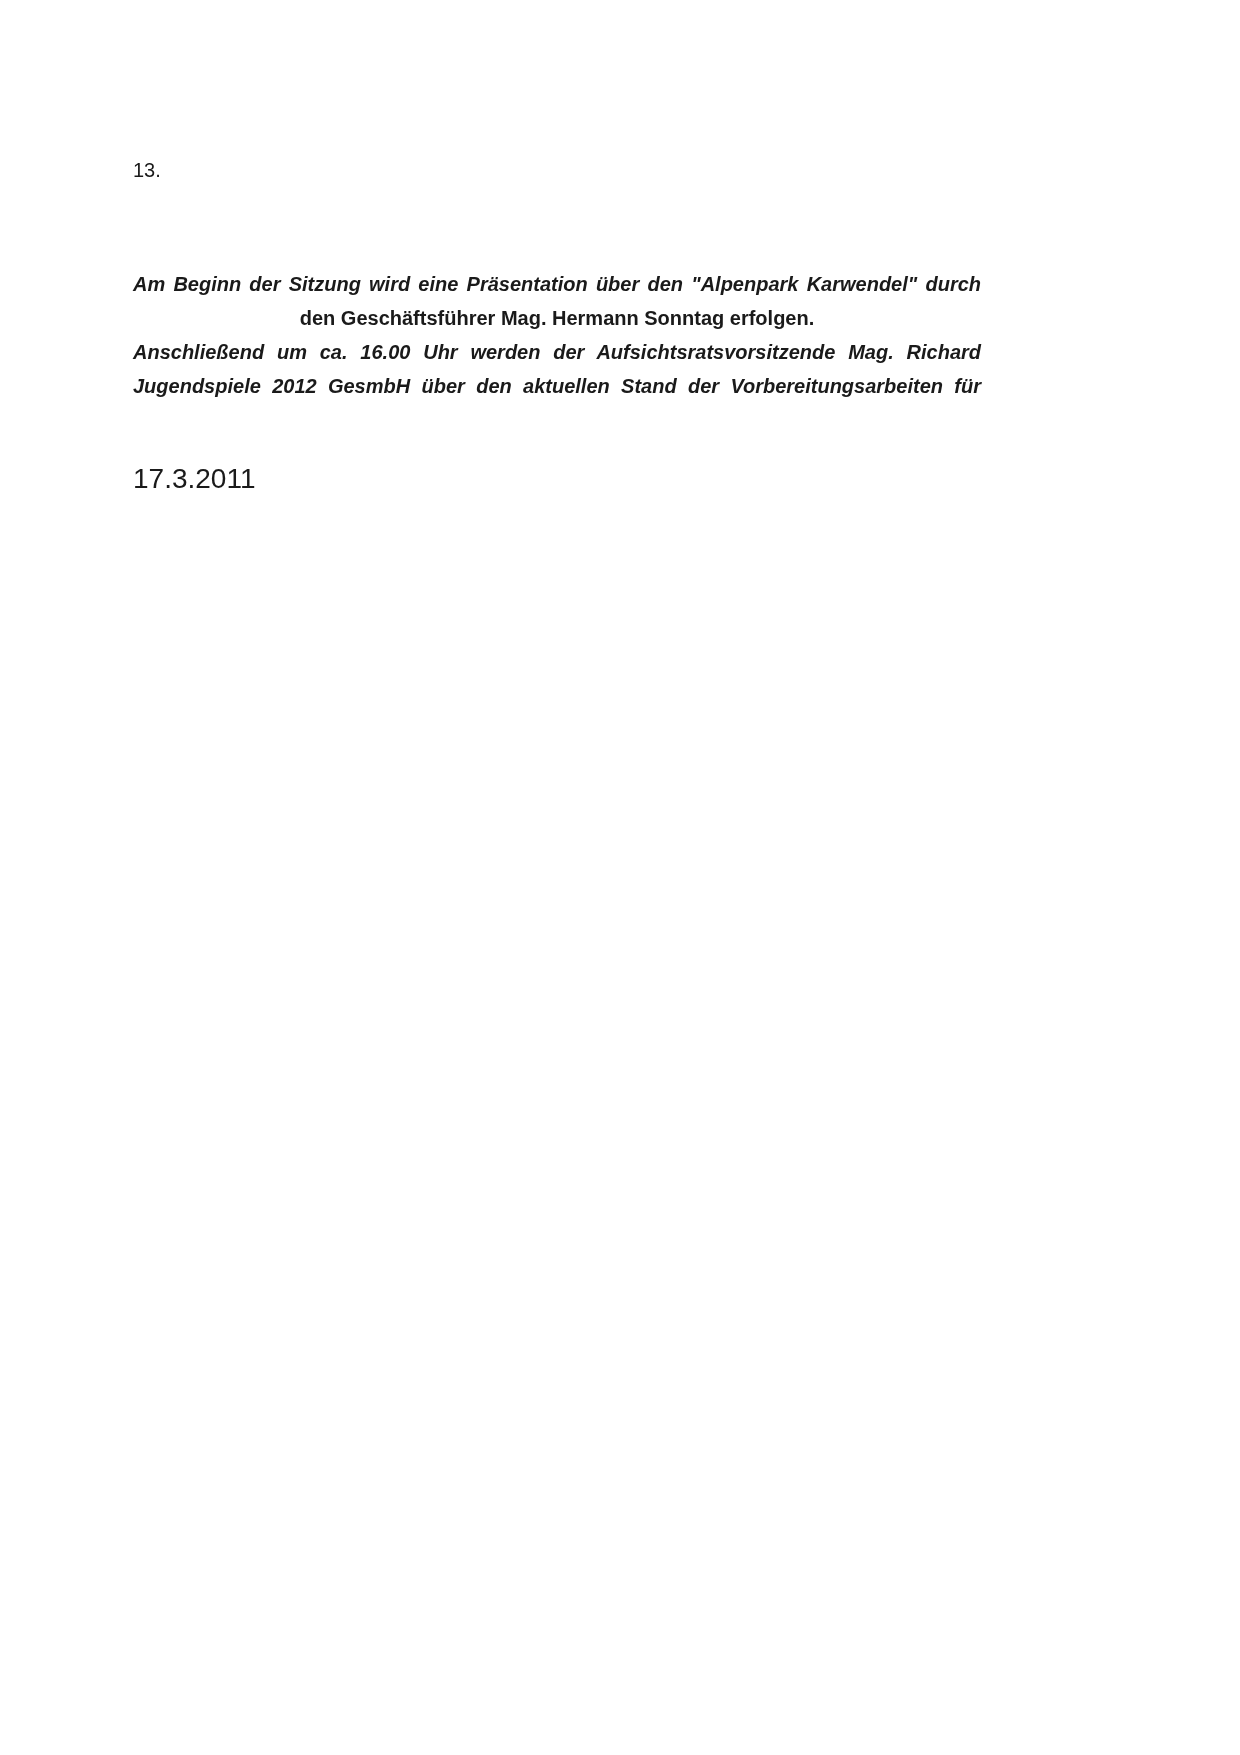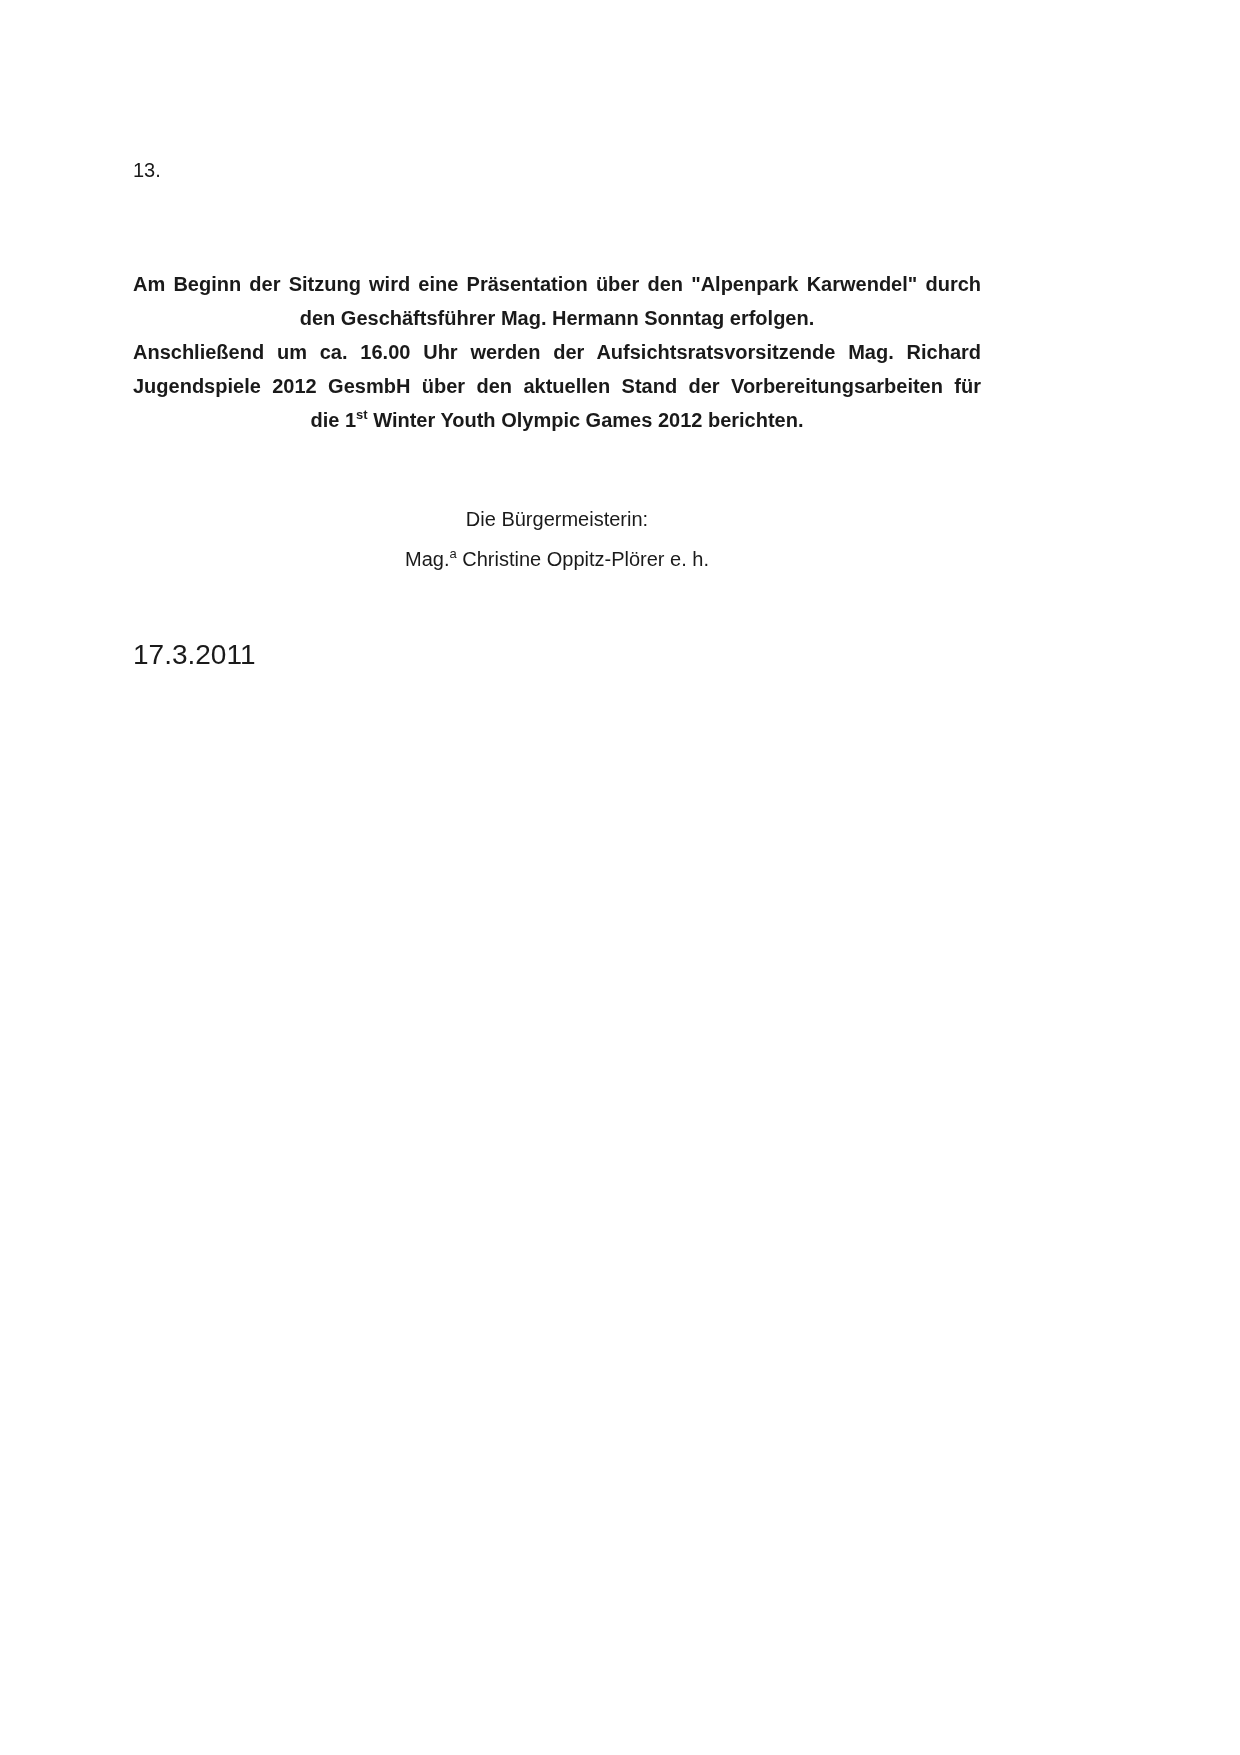--- a/index.html
+++ b/index.html
@@ -36,20 +36,21 @@
   .bold-block {
     margin-top: 84px;
     font-weight: 700;
     font-size: 20px;
     line-height: 34px;
   }
   .jline {
     text-align: justify;
     text-align-last: justify;
     text-justify: inter-word;
+    font-style: italic;
   }
   .lline {
     text-align: center;
   }
   sup {
     font-size: 13px;
     line-height: 0;
     vertical-align: super;
     font-weight: inherit;
   }
@@ -75,24 +76,19 @@
 
     <div class="heading">
       <span class="h-num">13.</span>
     </div>
 
     <div class="bold-block">
       <div class="jline">Am Beginn der Sitzung wird eine Präsentation über den "Alpenpark Karwendel" durch</div>
       <div class="lline">den Geschäftsführer Mag. Hermann Sonntag erfolgen.</div>
       <div class="jline">Anschließend um ca. 16.00 Uhr werden der Aufsichtsratsvorsitzende Mag. Richard</div>
       <div class="jline">Jugendspiele 2012 GesmbH über den aktuellen Stand der Vorbereitungsarbeiten für</div>
-      <div class="lline"><span>die 1</span><sup>st</sup><span> Winter Youth Olympic Games 2012 berichten.</span></div>
     </div>
 
-    <div class="signature">
-      <div class="sig-line">Die Bürgermeisterin:</div>
-      <div class="sig-line"><span>Mag.</span><sup>a</sup><span> Christine Oppitz-Plörer e. h.</span></div>
-    </div>
 
     <div class="date">17.3.2011</div>
 
   </div>
 </div>
 
 </body></html>

